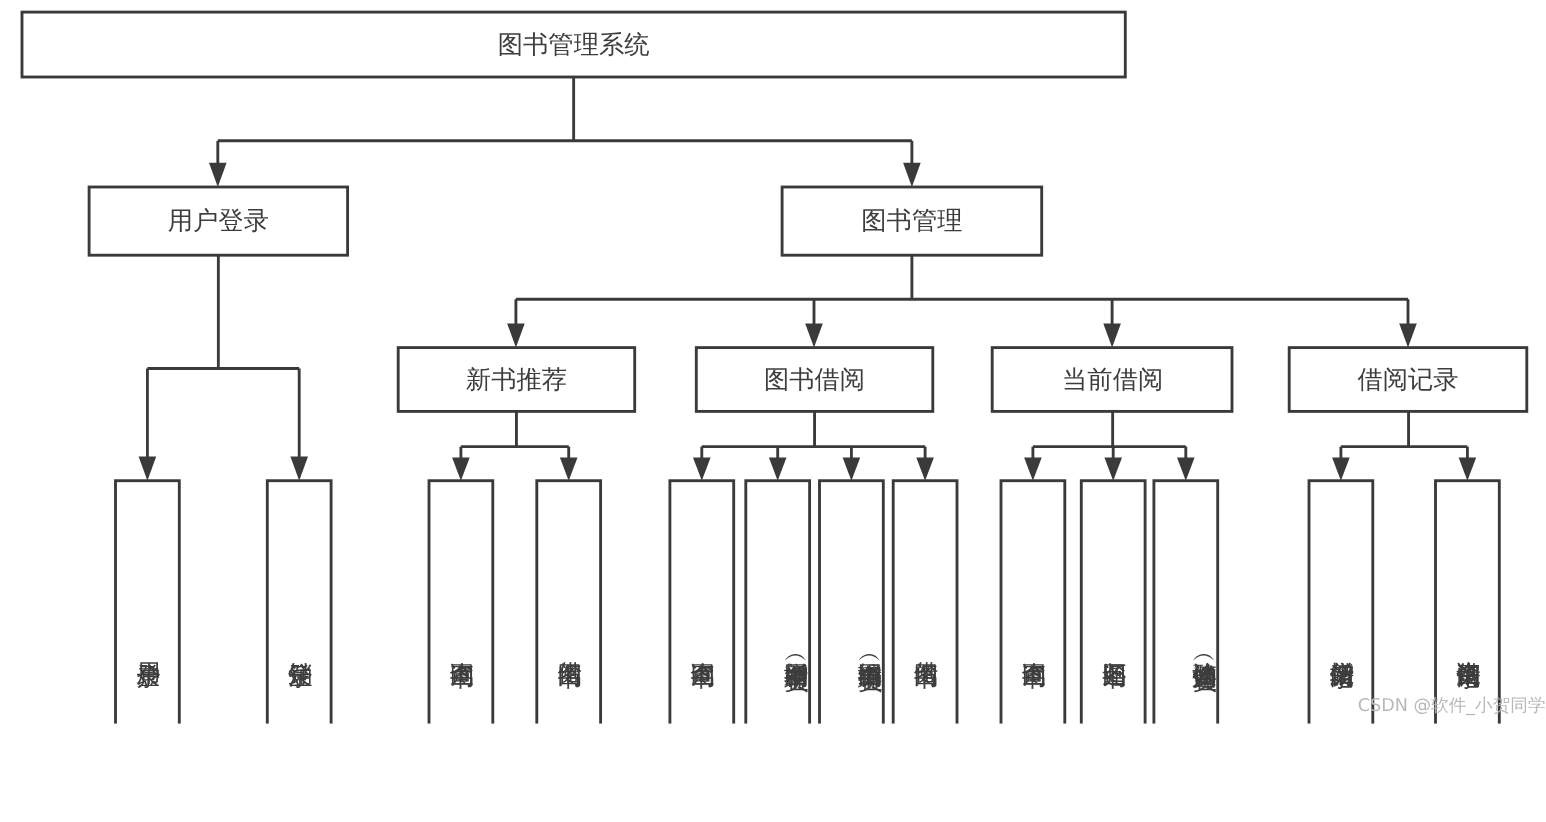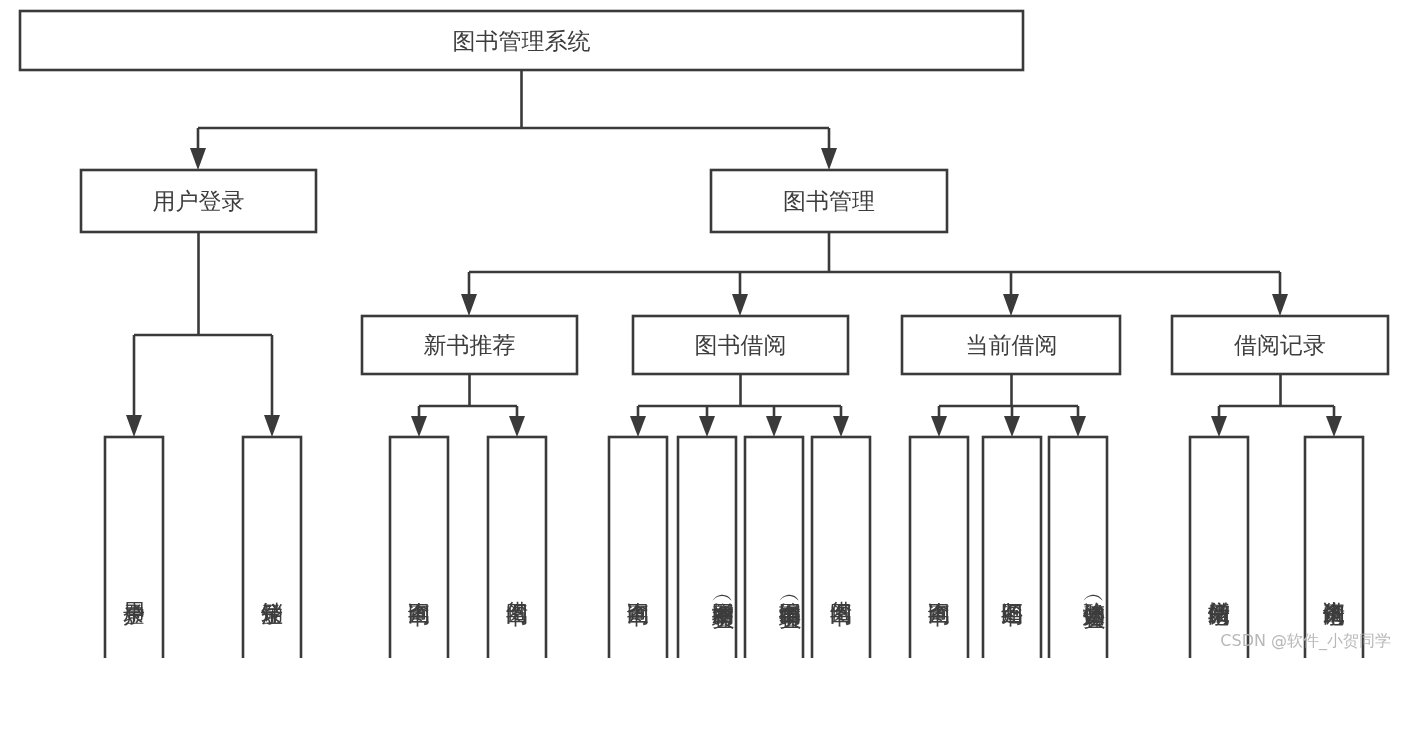--- a/index.html
+++ b/index.html
@@ -42,21 +42,21 @@
     stroke-width: 2.6;
     fill: none;
     stroke-linecap: butt;
   }
   .edge-arrow {
     fill: #3a3a3a;
     stroke: none;
   }
   .watermark-text {
     position: absolute;
-    right: 14px;
+    right: 0;
     bottom: 6px;
     color: #b8b8b8;
     font-size: 16px;
     font-family: "DejaVu Sans", "Liberation Sans", sans-serif;
     white-space: nowrap;
     pointer-events: none;
   }
 </style>
 </head>
 <body>

